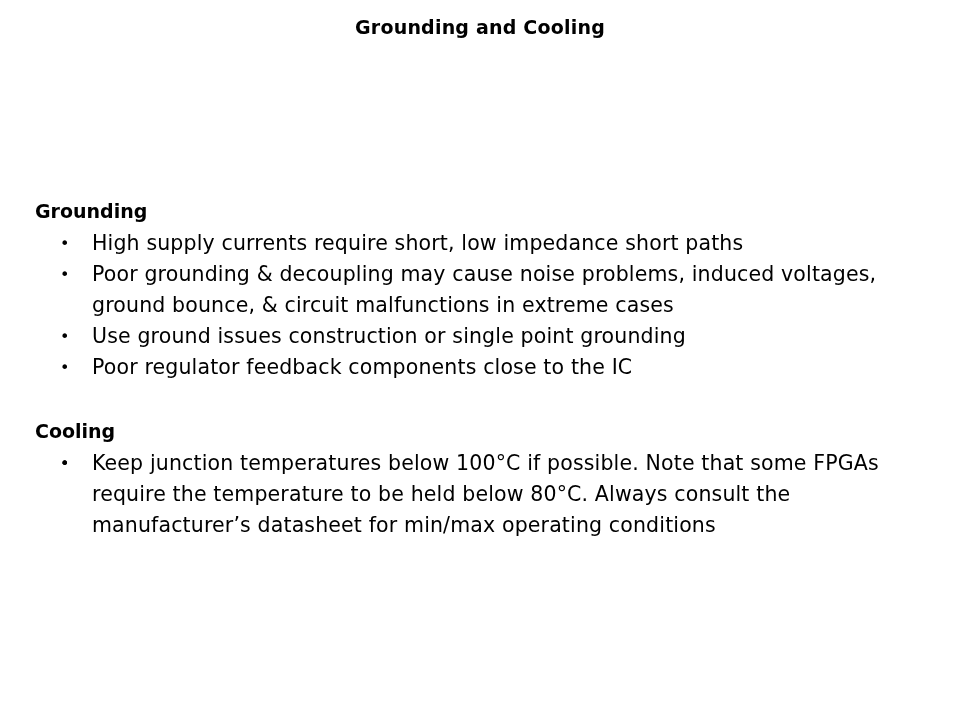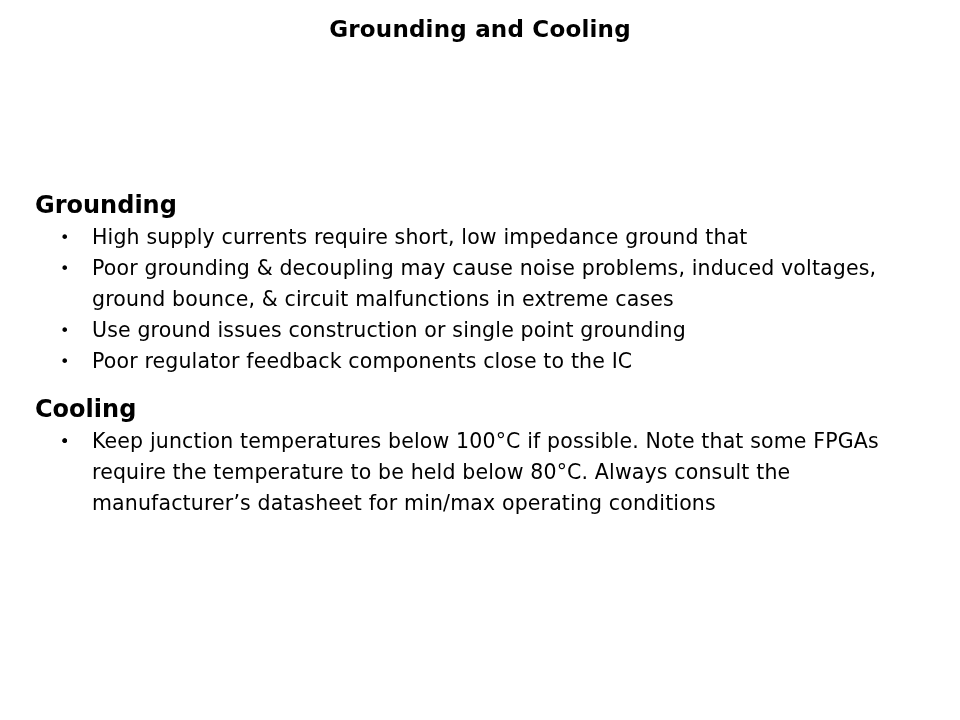--- a/index.html
+++ b/index.html
@@ -15,33 +15,33 @@
       font-family: "DejaVu Sans", sans-serif;
       color: #000000;
     }
     .slide-title {
       position: absolute;
       top: 16px;
       left: 0;
       width: 960px;
       text-align: center;
       font-weight: bold;
-      font-size: 23px;
+      font-size: 19px;
       letter-spacing: 0.2px;
     }
     .section {
       position: absolute;
       left: 35px;
       width: 900px;
     }
     .section-heading {
       font-weight: bold;
-      font-size: 24px;
+      font-size: 19px;
       line-height: 30px;
-      margin: 4px 0 2px 0;
+      margin: 10px 0 2px 0;
     }
     ul.bullets {
       list-style: none;
       margin: 0;
       padding: 0;
     }
     ul.bullets li {
       position: relative;
       padding-left: 57px;
       font-size: 20.5px;
@@ -49,33 +49,33 @@
       letter-spacing: 0.15px;
     }
     ul.bullets li .bullet {
       position: absolute;
       left: 25px;
       top: 0;
       font-size: 16px;
       line-height: 31px;
     }
     #section-grounding { top: 186px; }
-    #section-cooling { top: 390px; }
+    #section-cooling { top: 406px; }
   </style>
 </head>
 <body>
 
 <div class="slide-title">Grounding and Cooling</div>
 
 <div class="section" id="section-grounding">
   <div class="section-heading">Grounding</div>
   <ul class="bullets">
     <li>
       <span class="bullet">•</span>
-      <span>High supply currents require short, low impedance ground that</span>
+      <span>High supply currents require short, low impedance short paths</span>
     </li>
     <li style="padding-right: 40px;">
       <span class="bullet">•</span>
       <span>Poor grounding &amp; decoupling may cause noise problems, induced voltages, ground bounce, &amp; circuit malfunctions in extreme cases</span>
     </li>
     <li>
       <span class="bullet">•</span>
       <span>Use ground issues construction or single point grounding</span>
     </li>
     <li>

